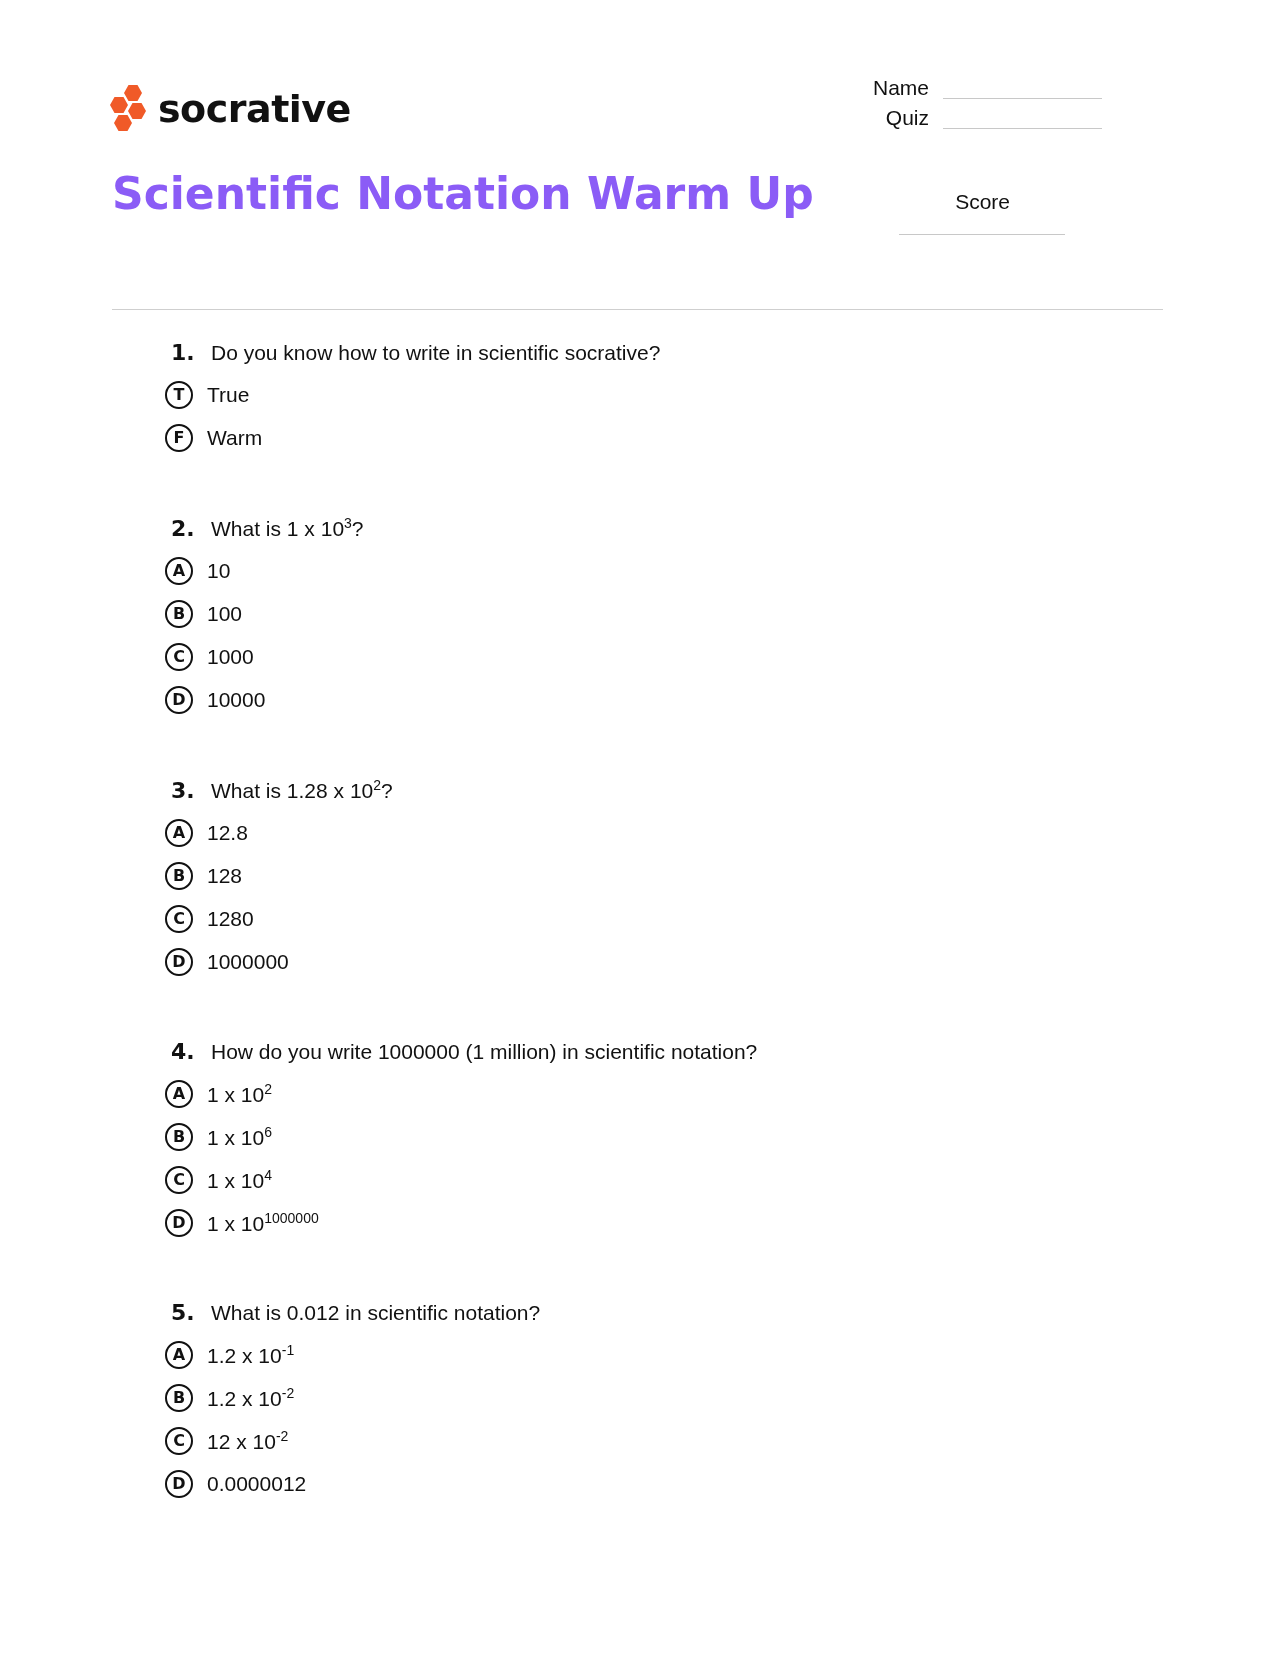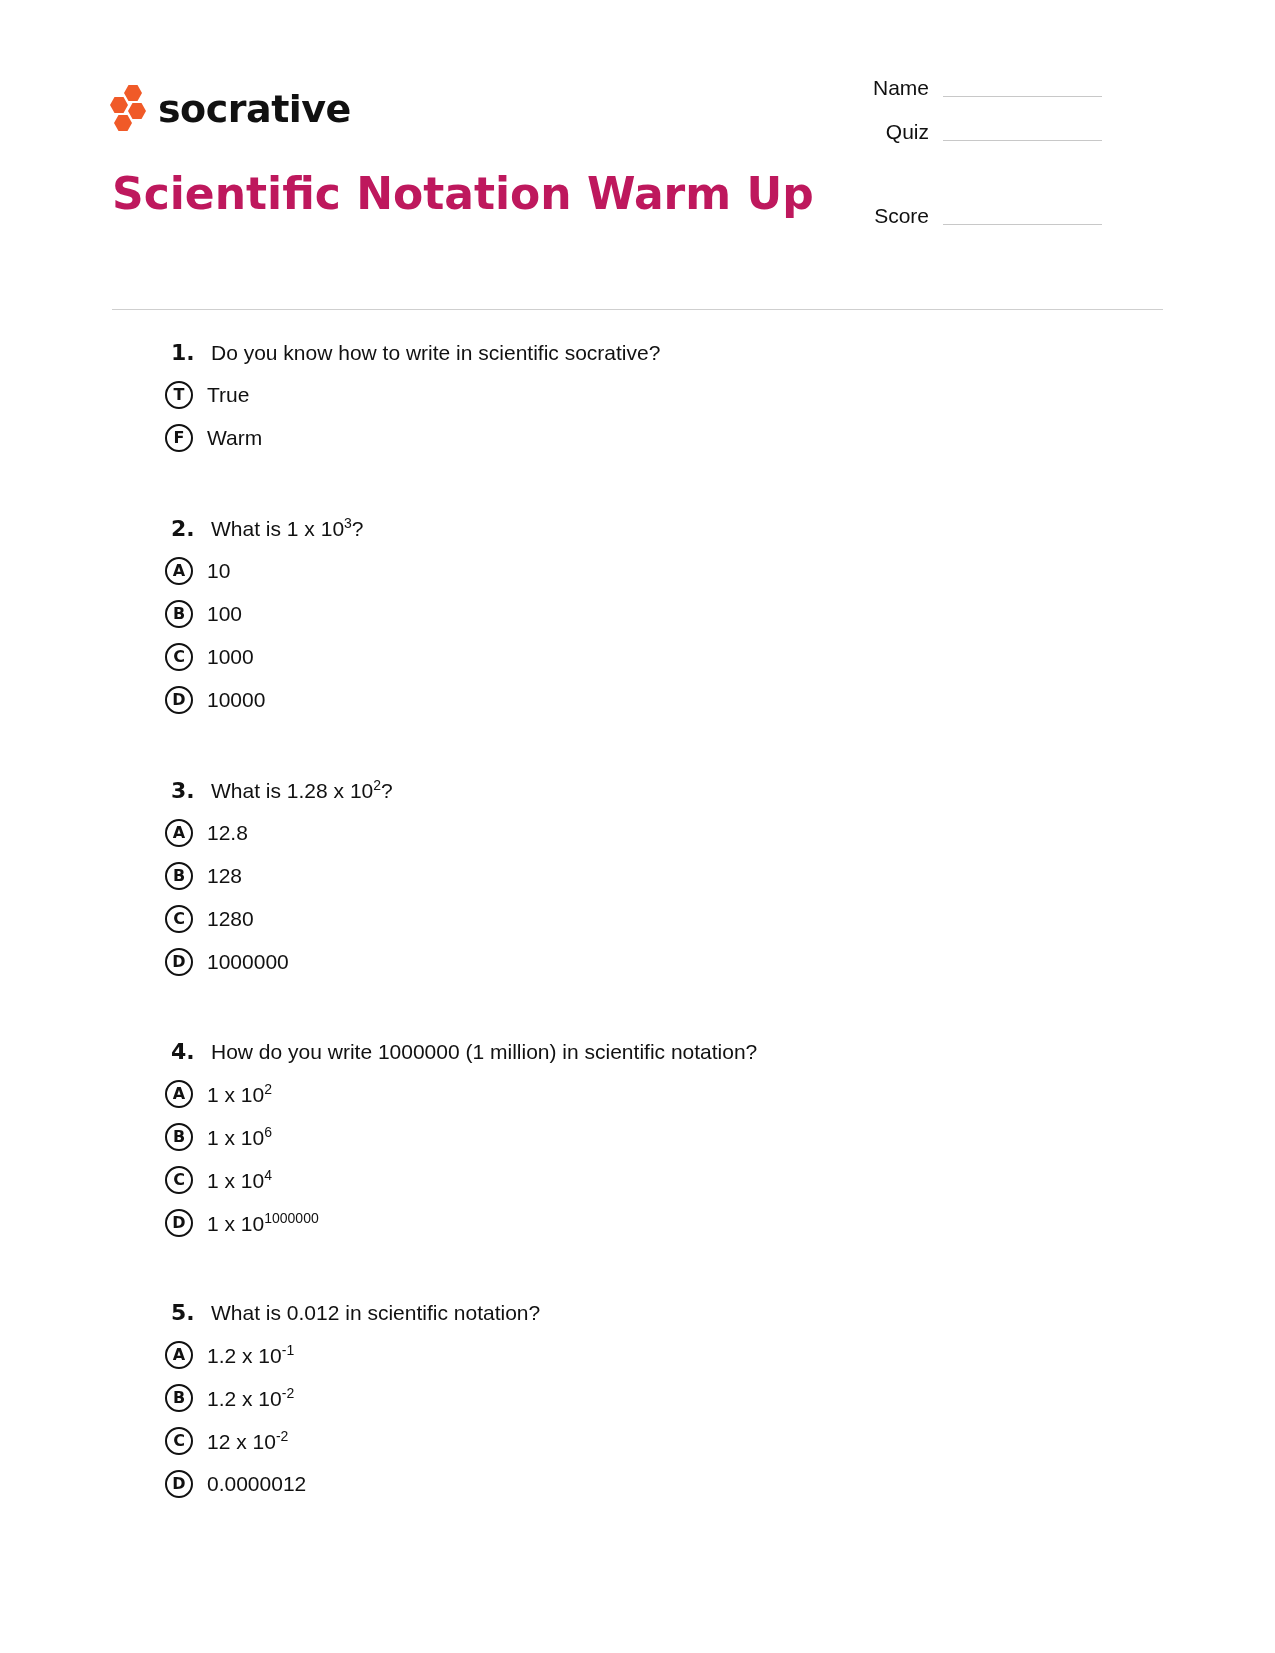--- a/index.html
+++ b/index.html
@@ -2,25 +2,25 @@
 <html><head>
 <meta charset="utf-8">
 <style>
   html, body { margin: 0; padding: 0; background: #ffffff; }
   body { width: 1275px; height: 1653px; position: relative; font-family: "Liberation Sans", sans-serif; color: #111; overflow: hidden; }
   .logo { position: absolute; left: 110px; top: 84px; display: flex; align-items: center; }
   .logo-mark { width: 40px; height: 50px; position: relative; }
   .hex { position: absolute; width: 18px; height: 18px; background: #f05a28; clip-path: polygon(25% 5%, 75% 5%, 100% 50%, 75% 95%, 25% 95%, 0 50%); }
   .logo-text { font-family: "DejaVu Sans", sans-serif; font-size: 38px; font-weight: bold; color: #111; margin-left: 8px; letter-spacing: -0.5px; }
   .fields { position: absolute; right: 173px; top: 76px; width: 240px; }
-  .field { display: flex; align-items: flex-start; justify-content: flex-end; margin-bottom: 20px; }
+  .field { display: flex; align-items: center; justify-content: flex-end; margin-bottom: 6px; }
   .field-label { font-size: 21px; color: #111; text-align: right; width: 70px; margin-right: 14px; }
   .field-line { width: 166px; border-bottom: 1.5px solid #c8c8c8; height: 20px; }
-  .field.score { margin-top: 60px; }
-  .title { position: absolute; left: 112px; top: 165px; font-family: "DejaVu Sans", sans-serif; font-size: 44px; font-weight: bold; line-height: 58px; color: #be185d; width: 760px; }
+  .field.score { margin-top: 60px; flex-direction: column; }
+  .title { position: absolute; left: 112px; top: 165px; font-family: "DejaVu Sans", sans-serif; font-size: 44px; font-weight: bold; line-height: 58px; color: #8b5cf6; width: 760px; }
   .divider { position: absolute; left: 112px; right: 112px; top: 309px; border-top: 1.5px solid #cfcfcf; }
   .questions { position: absolute; left: 165px; top: 340px; width: 900px; }
   .question { margin-bottom: 56px; }
   .q-head { display: flex; align-items: baseline; margin-bottom: 8px; }
   .q-num { font-family: "DejaVu Sans", sans-serif; font-weight: bold; font-size: 22px; width: 46px; text-align: left; padding-left: 6px; box-sizing: border-box; }
   .q-text { font-size: 21px; }
   .option { display: flex; align-items: center; height: 43px; }
   .bubble { width: 28px; height: 28px; border: 2px solid #111; border-radius: 50%; display: flex; align-items: center; justify-content: center; font-family: "DejaVu Sans", sans-serif; font-weight: bold; font-size: 16px; box-sizing: border-box; margin-right: 14px; margin-left: 0; }
   .opt-text { font-size: 21px; }
   sup { font-size: 14px; }

